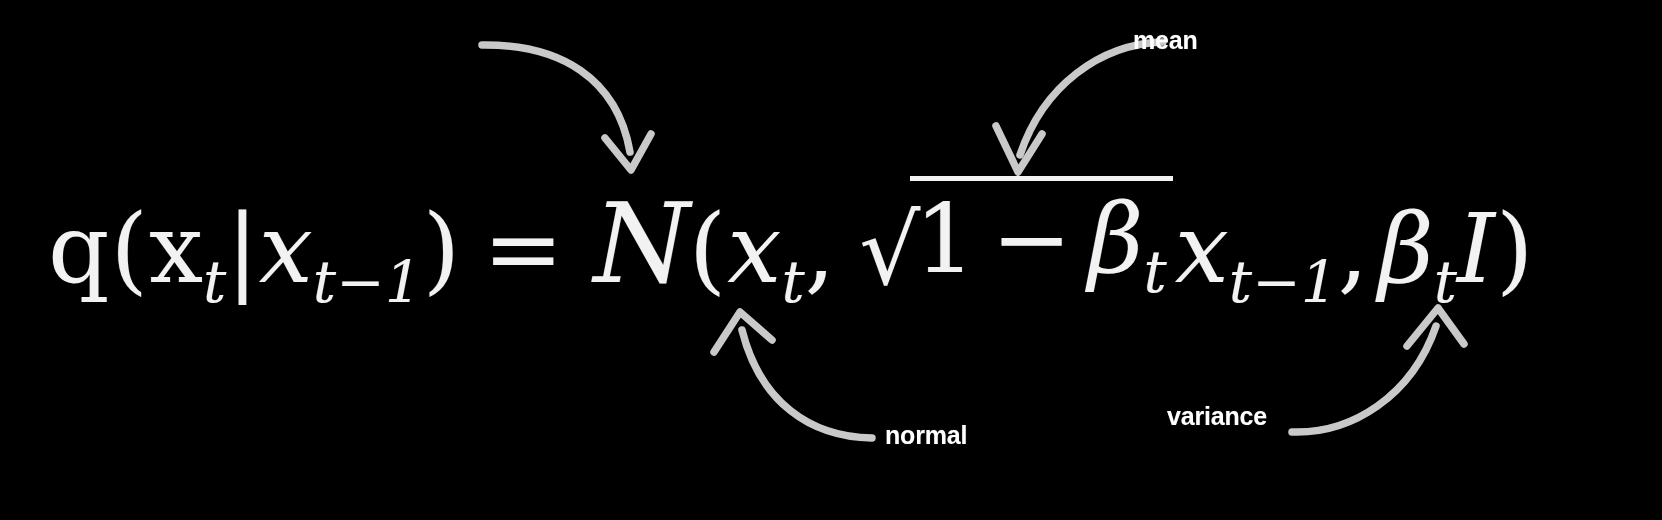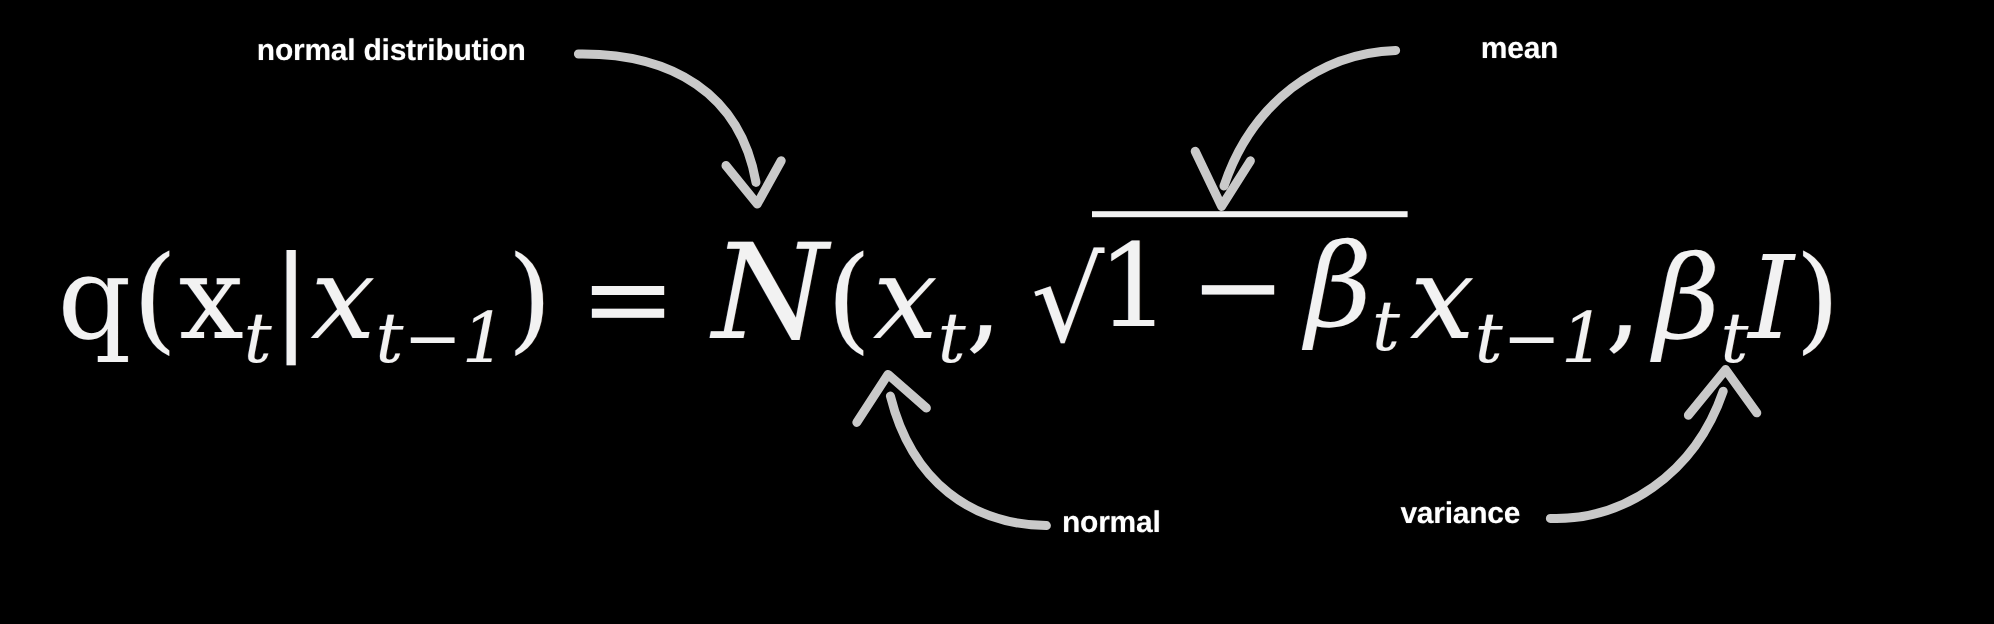--- a/index.html
+++ b/index.html
@@ -17,23 +17,23 @@
     color:#ffffff;
     font-family:"Liberation Sans", sans-serif;
     font-weight:bold;
     font-size:25px;
     letter-spacing:-0.2px;
     white-space:nowrap;
     line-height:1;
     text-shadow:0 0 1px rgba(255,255,255,.35);
   }
   #lbl-normal{ left:214px; top:30px; }
-  #lbl-mean  { left:1234px; top:28px; }
+  #lbl-mean  { left:1133px; top:28px; }
   #lbl-output{ left:885px;  top:423px; }
-  #lbl-var   { left:1167px; top:416px; }
+  #lbl-var   { left:1167px; top:404px; }
 
   
   #arrows{
     position:absolute;left:0;top:0;width:1662px;height:520px;
     pointer-events:none;
   }
 
   
   #formula{
     position:absolute;
@@ -120,21 +120,20 @@
       <path d="M 996 126 L 1018 172 L 1042 134"></path>
 
       <path d="M 872 438 C 810 437 760 402 742 330"></path>
       <path d="M 714 352 L 740 312 L 772 340"></path>
 
       <path d="M 1292 432 C 1352 434 1412 396 1436 326"></path>
       <path d="M 1407 346 L 1438 308 L 1464 344"></path>
     </g>
   </svg>
 
-  <div class="label" id="lbl-normal">normal distribution</div>
 
   <div class="label" id="lbl-mean">mean</div>
 
   <div class="label" id="lbl-output">normal</div>
 
   <div class="label" id="lbl-var">variance</div>
 
   <div id="formula">
     <div class="math">
 

